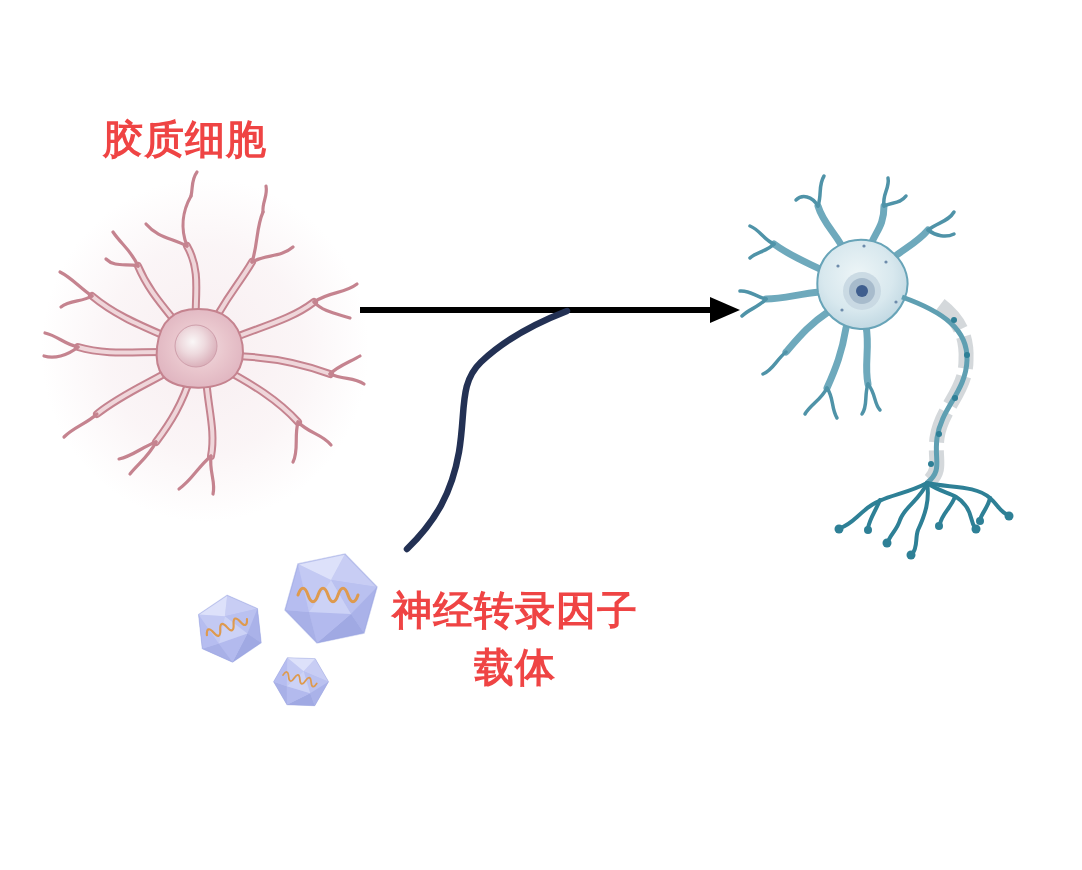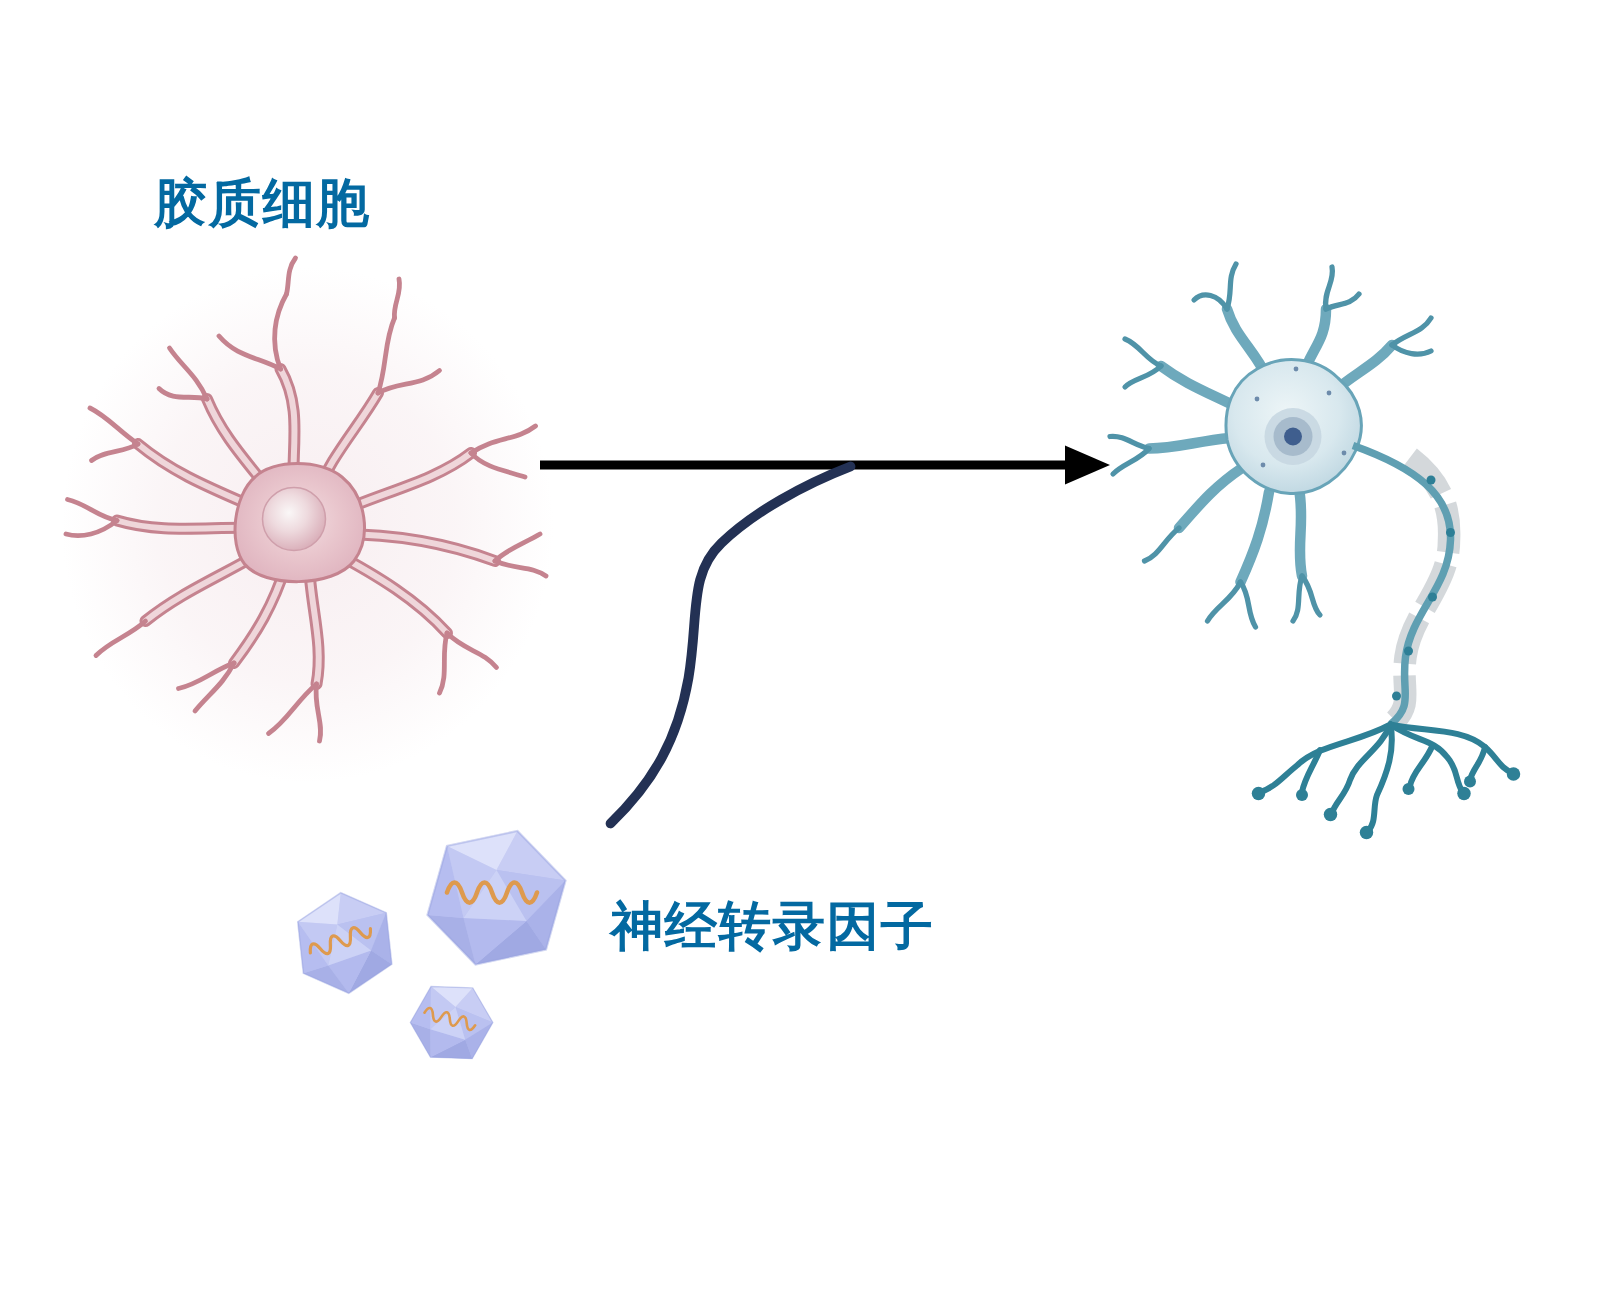--- a/index.html
+++ b/index.html
@@ -1,21 +1,21 @@
 <!DOCTYPE html>
 <html><head>
 <meta charset="utf-8">
 <style>
   html,body{margin:0;padding:0;background:#ffffff;}
   .canvas{
     position:relative;width:1082px;height:870px;background:#ffffff;
     overflow:hidden;font-family:"Liberation Sans",sans-serif;
   }
   .lbl{
-    position:absolute;font-weight:700;font-size:35px;color:#0369a1;
+    position:absolute;font-weight:700;font-size:40px;color:#ef4444;
     letter-spacing:1px;white-space:nowrap;
   }
   .lbl-vector{text-align:center;line-height:1.42;white-space:normal;}
   svg.art{position:absolute;left:0;top:0;}
 </style>
 </head>
 <body>
 
 <div class="canvas">
 
@@ -215,17 +215,18 @@
         <circle cx="939" cy="526" r="4"></circle>
         <circle cx="1009" cy="516" r="4.5"></circle>
         <circle cx="980" cy="521" r="4"></circle>
       </g>
     </g>
   </svg>
 
   <div class="lbl" style="left:103px;top:112px;">胶质细胞</div>
 
 
-  <div class="lbl lbl-vector" style="left:384px;top:582px;width:262px;margin-top:11px;">
+  <div class="lbl lbl-vector" style="left:384px;top:582px;width:262px;">
     <div>神经转录因子</div>
+    <div>载体</div>
   </div>
 
 </div>
 
 </body></html>

